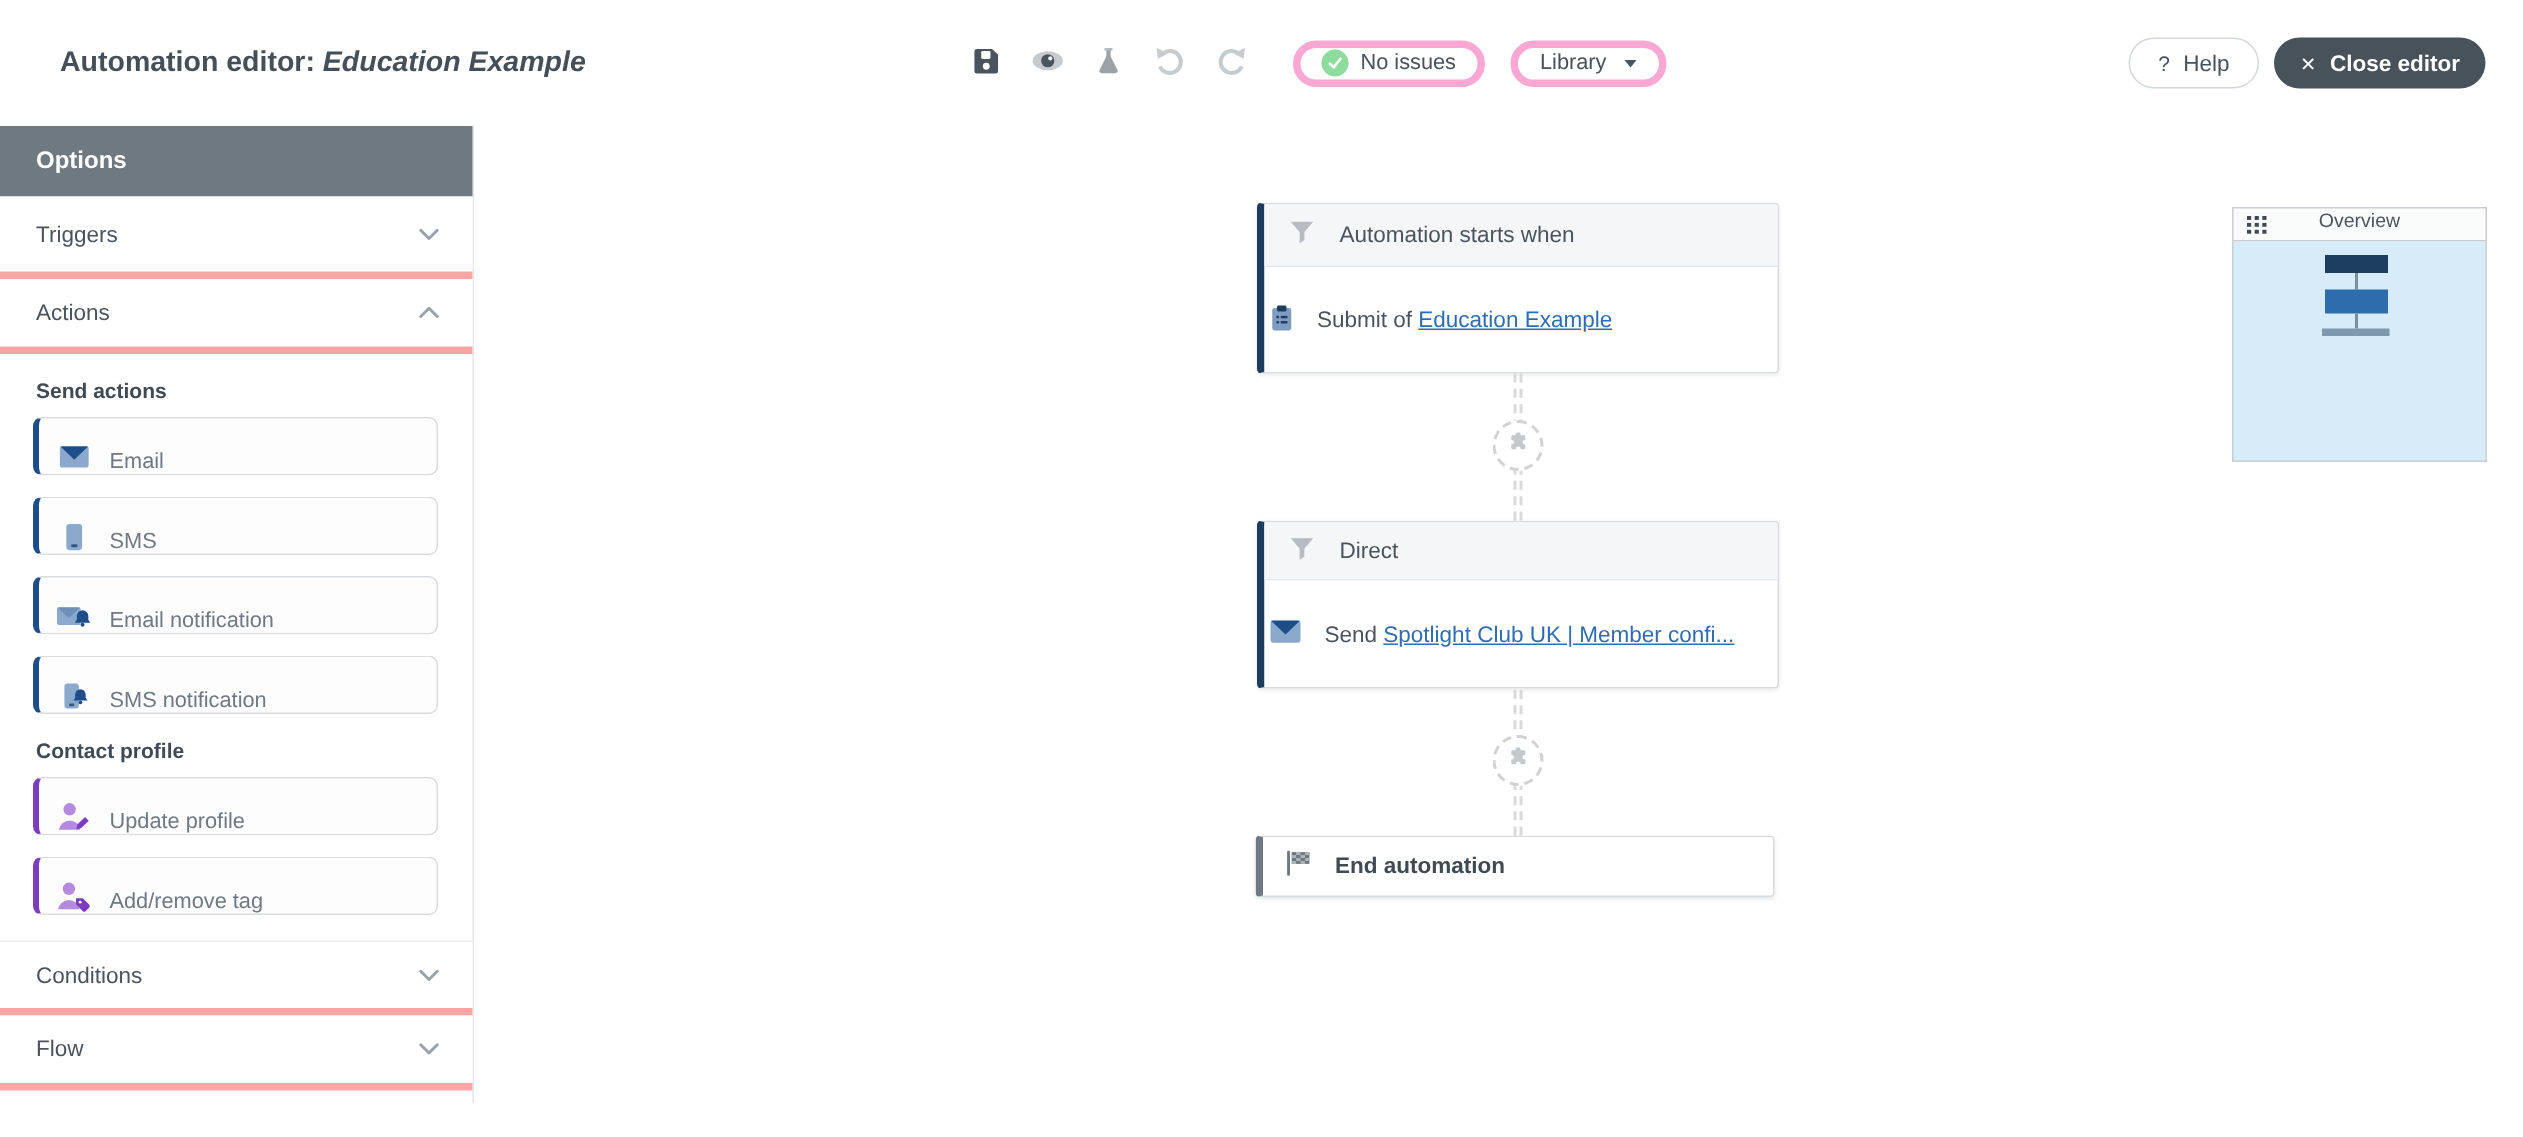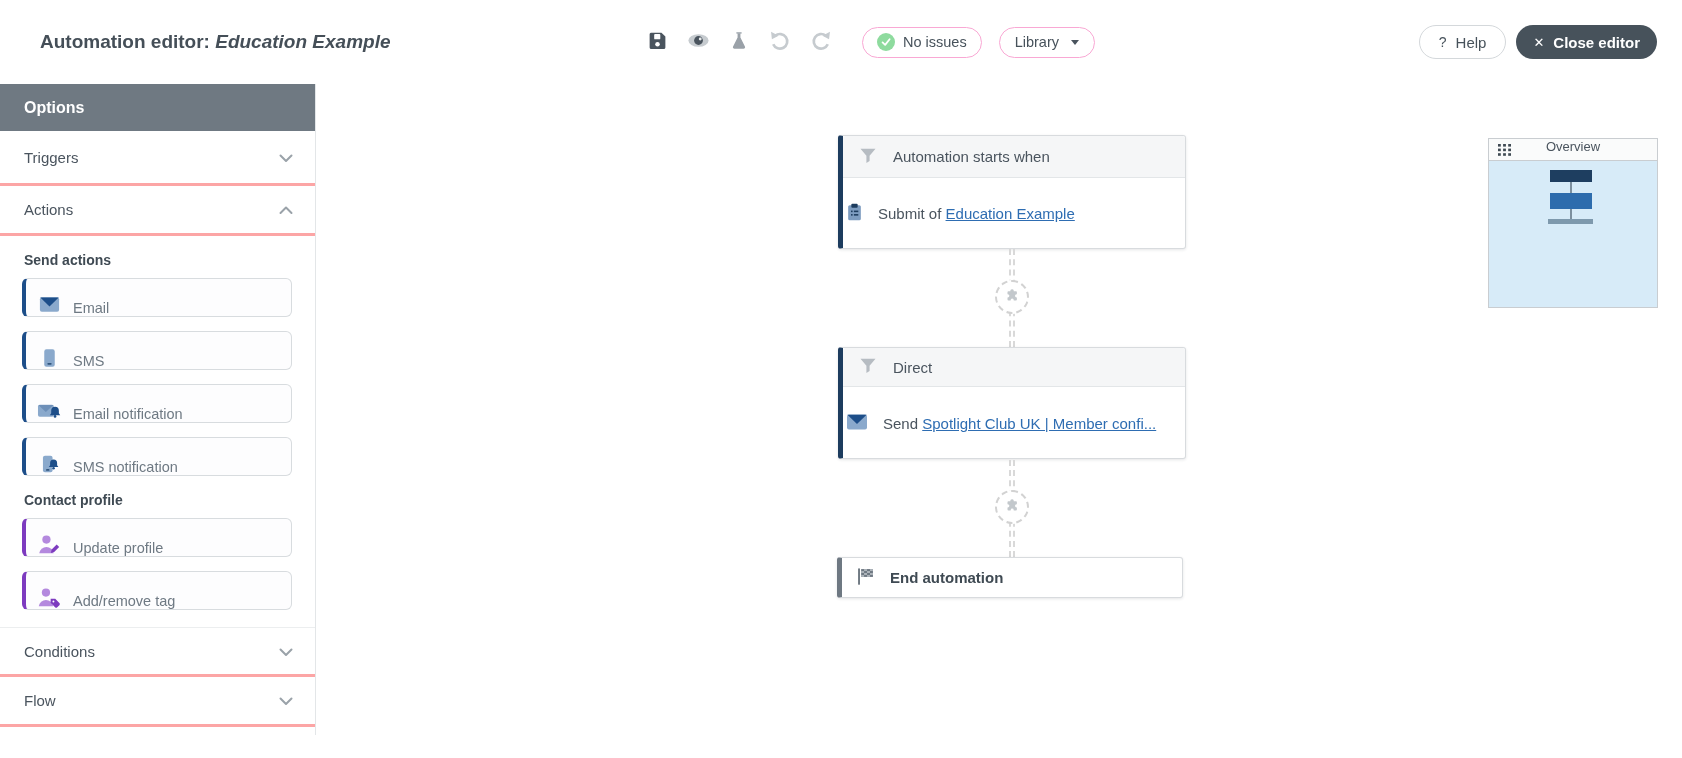--- a/index.html
+++ b/index.html
@@ -8,21 +8,21 @@
   .app { position:relative; width:1682px; height:580px; }
 
   
   .topbar { position:absolute; left:0; top:0; width:1682px; height:84px; background:#fff; }
   .title { position:absolute; left:40px; top:50%; transform:translateY(-50%);
            font-size:19px; font-weight:600; color:#454f58; white-space:nowrap; }
   .title em { font-style:italic; }
   .toolbar { position:absolute; left:645px; top:0; height:84px; display:flex; align-items:center; gap:17px; }
   .tool-btn { width:24px; height:24px; display:flex; align-items:center; justify-content:center;
               background:none; border:none; cursor:pointer; padding:0; }
-  .pill { height:31px; border:1px solid #f9a8d4; border-radius:16px; background:#fff;
+  .pill { height:31px; border:5px solid #f9a8d4; border-radius:16px; background:#fff;
           display:flex; align-items:center; gap:8px; padding:0 15px; font-size:14.5px;
           color:#47525b; cursor:pointer; white-space:nowrap; }
   .pill.issues { margin-left:12px; padding:0 14px; }
   .check-circle { width:18px; height:18px; border-radius:50%; background:#8edb9e;
                   display:flex; align-items:center; justify-content:center; }
   .caret-down { width:0; height:0; border-left:4.5px solid transparent; border-right:4.5px solid transparent;
                 border-top:5.5px solid #4a545e; margin-left:4px; }
   .topbar-right { position:absolute; right:25px; top:50%; transform:translateY(-50%);
                   display:flex; align-items:center; gap:10px; }
   .help-btn { height:34px; border:1px solid #d4d8db; border-radius:17px; background:#fff;
@@ -34,21 +34,21 @@
                font-weight:600; cursor:pointer; }
   .close-x { font-size:13px; font-weight:400; }
 
   
   .sidebar { position:absolute; left:0; top:84px; width:316px; height:651px;
              background:#fff; border-right:1px solid #e3e6e8; }
   .opt-header { height:47px; background:#6f7982; color:#fff; font-size:16px; font-weight:700;
                 display:flex; align-items:center; padding-left:24px; }
   .nav-row { display:flex; align-items:center; justify-content:space-between;
              padding:0 22px 0 24px; font-size:15px; color:#4a545e; cursor:pointer;
-             border-bottom:3px solid #fca5a5; background:#fff; }
+             border-bottom:5px solid #fca5a5; background:#fff; }
   .nav-row.h55 { height:55px; } .nav-row.h50 { height:50px; } .nav-row.h49 { height:49px; }
   .section-label { margin:16px 0 10px 24px; font-size:14px; font-weight:700; color:#3f4a53; }
   .action-btn { width:270px; height:39px; margin:0 0 14px 22px; background:#fdfdfe;
                 border:1px solid #d8dcdf; border-left:4px solid #1d4e89; border-radius:6px;
                 display:flex; align-items:flex-end; gap:12px; padding-left:11px;
                 font-size:14.5px; color:#6e7983; cursor:pointer; }
   .action-btn.purple { border-left-color:#7d3bbf; }
   .action-btn .ic { width:24px; display:flex; align-items:center; justify-content:center; }
   .panel { border-bottom:1px solid #eceeef; padding-bottom:3px; }
 

